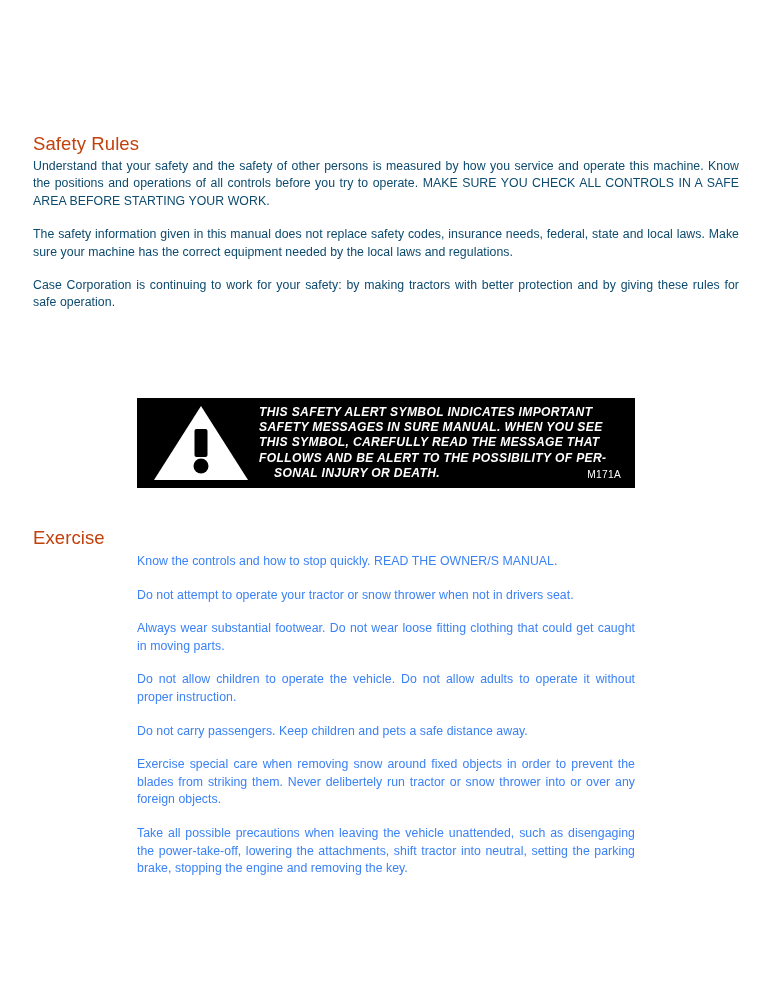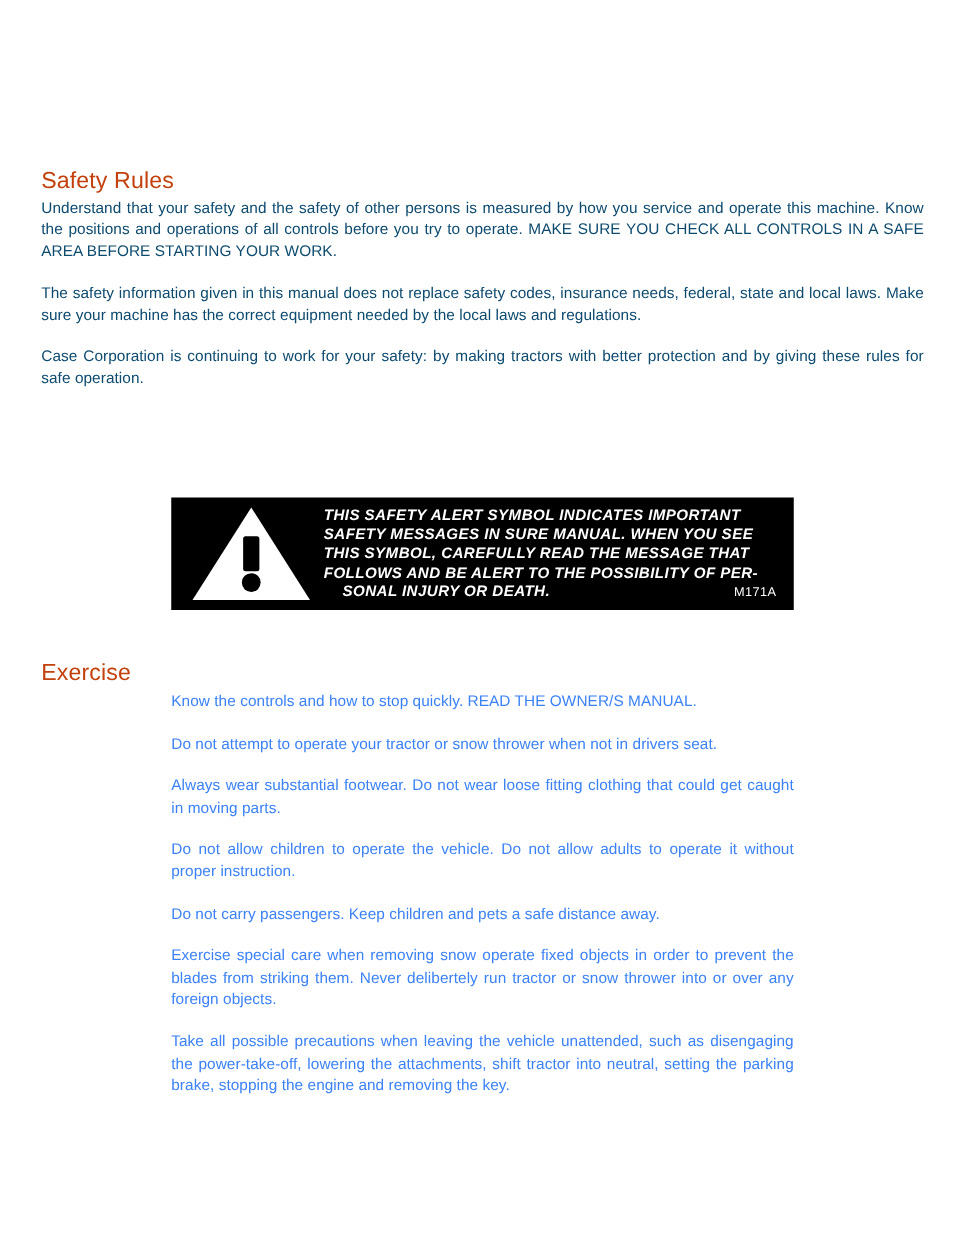--- a/index.html
+++ b/index.html
@@ -164,17 +164,17 @@
   </div>
 
   <div class="section-heading" id="operation-heading">Exercise</div>
 
   <div class="operation-block">
     <p class="op-para">Know the controls and how to stop quickly. READ THE OWNER/S MANUAL.</p>
     <p class="op-para">Do not attempt to operate your tractor or snow thrower when not in drivers seat.</p>
     <p class="op-para">Always wear substantial footwear. Do not wear loose fitting clothing that could get caught in moving parts.</p>
     <p class="op-para">Do not allow children to operate the vehicle. Do not allow adults to operate it without proper instruction.</p>
     <p class="op-para">Do not carry passengers. Keep children and pets a safe distance away.</p>
-    <p class="op-para">Exercise special care when removing snow operate fixed objects in order to prevent the blades from striking them. Never delibertely run tractor or snow thrower into or over any foreign objects.</p>
+    <p class="op-para">Exercise special care when removing snow around fixed objects in order to prevent the blades from striking them. Never delibertely run tractor or snow thrower into or over any foreign objects.</p>
     <p class="op-para last">Take all possible precautions when leaving the vehicle unattended, such as disengaging the power-take-off, lowering the attachments, shift tractor into neutral, setting the parking brake, stopping the engine and removing the key.</p>
   </div>
 
 </div>
 
 </body></html>

